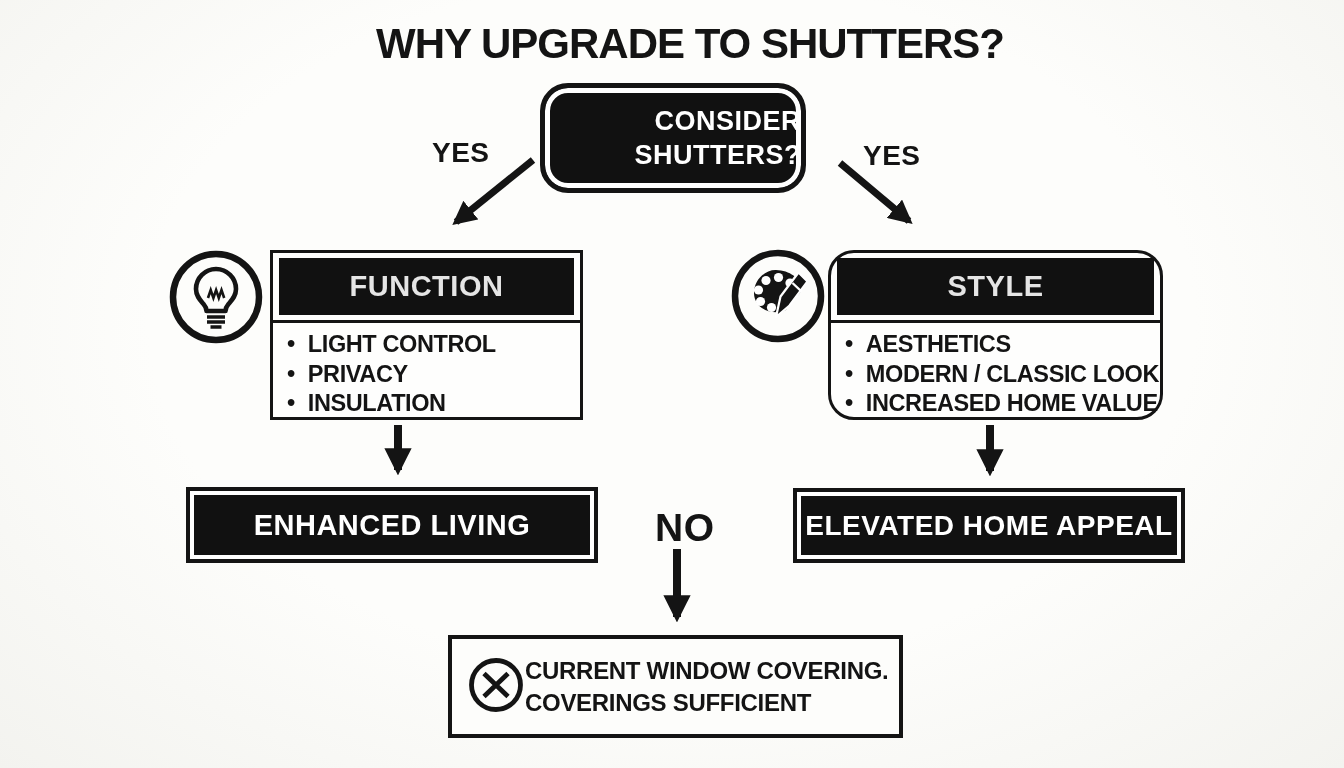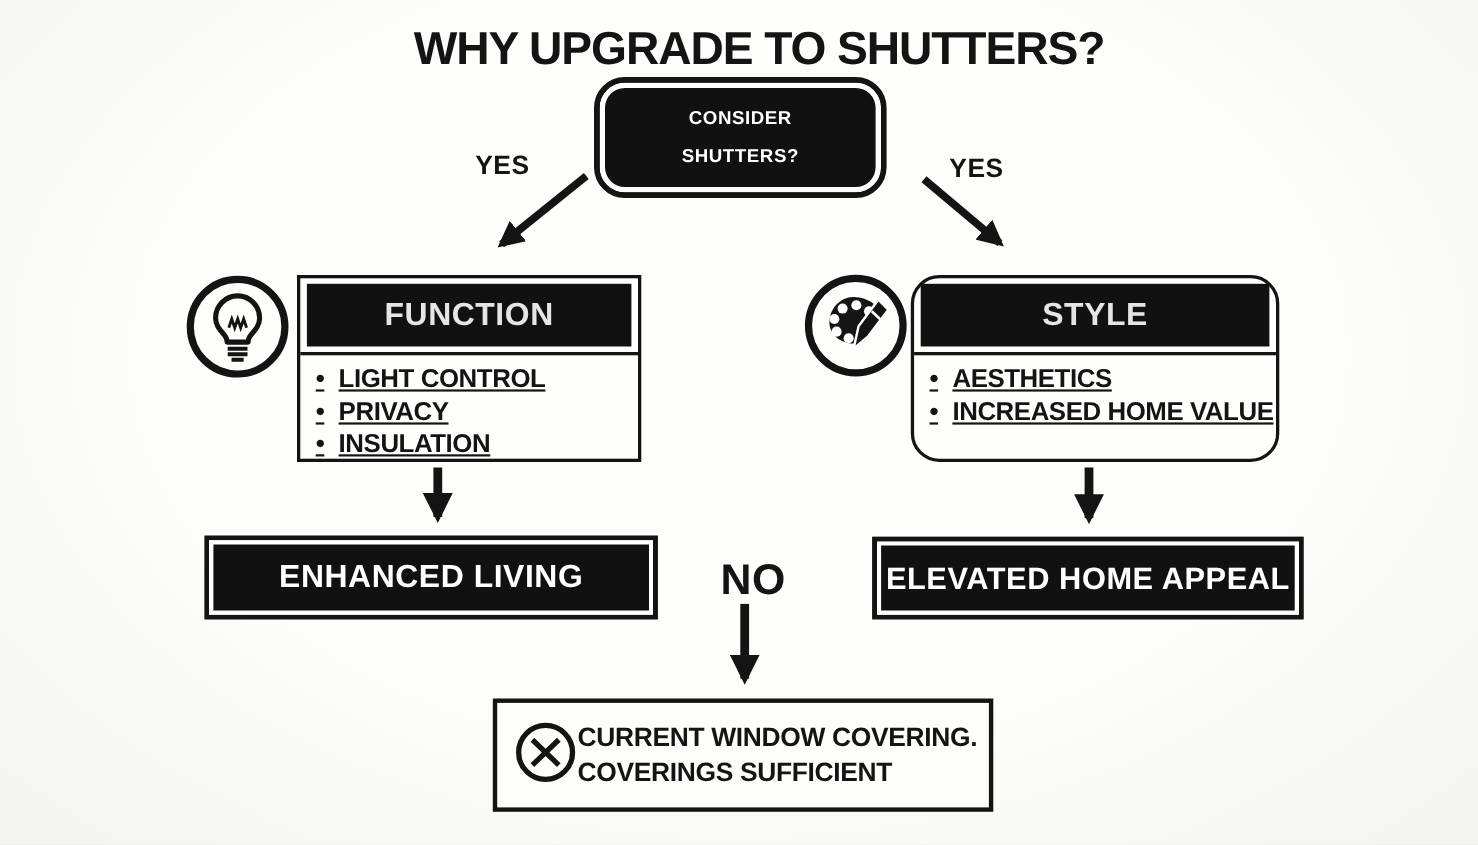--- a/index.html
+++ b/index.html
@@ -13,46 +13,46 @@
     color: #141414;
     overflow: hidden;
   }
   .title {
     position: absolute; top: 20px; left: 0; width: 100%;
     text-align: center;
     font-size: 42px; font-weight: 700; letter-spacing: -1px; padding-left: 36px;
   }
   
   .consider {
-    position: absolute; left: 540px; top: 70px; width: 266px; height: 110px;
+    position: absolute; left: 540px; top: 83px; width: 266px; height: 110px;
     background: #111; border: 5px solid #141414; border-radius: 28px;
     box-shadow: inset 0 0 0 5px #fff;
-    display: flex; flex-direction: column; align-items: center; justify-content: center;
-    color: #fff; font-size: 17px; font-weight: 700; line-height: 34px; letter-spacing: .5px;
+    display: flex; flex-direction: column; align-items: flex-end; justify-content: center;
+    color: #fff; font-size: 27px; font-weight: 700; line-height: 34px; letter-spacing: .5px;
     text-align: center;
   }
   .edge-label {
-    position: absolute; font-size: 24px; font-weight: 700; letter-spacing: .5px;
+    position: absolute; font-size: 28px; font-weight: 700; letter-spacing: .5px;
   }
   .yes-left  { left: 432px; top: 137px; }
   .yes-right { left: 863px; top: 140px; }
   .no-label  { left: 655px; top: 506px; font-size: 39px; }
   
   .branch-box {
     position: absolute; border: 3px solid #141414; background: #fefefd;
   }
   .function-box { left: 270px; top: 250px; width: 313px; height: 170px; }
   .style-box    { left: 828px; top: 250px; width: 335px; height: 170px; border-radius: 26px; }
   .branch-header {
     margin: 5px 6px 5px 6px; height: 57px;
     background: #111; color: #e5e5e5;
     display: flex; align-items: center; justify-content: center;
     font-size: 29px; font-weight: 700; letter-spacing: .5px;
   }
-  .branch-body { border-top: 3px solid #141414; padding: 7px 4px 0 14px; text-decoration: underline; }
+  .branch-body { border-top: 3px solid #141414; padding: 7px 4px 0 14px; }
   .bullets { list-style: none; }
   .bullets li {
     font-size: 23.5px; font-weight: 700; line-height: 29.5px;
     letter-spacing: -0.4px; white-space: nowrap;
   }
   .bullets li::before { content: "•"; margin-right: 13px; }
   
   .icon-circle { position: absolute; }
   .bulb-pos    { left: 167px; top: 248px; }
   .palette-pos { left: 729px; top: 247px; }
@@ -139,20 +139,21 @@
       <path d="M69.5,25.5 L78.5,34.5 L60.5,58.5 L47,70 L51.5,49.5 Z" fill="#141414" stroke="#fff" stroke-width="2.2" stroke-linejoin="round"></path>
       <path d="M63.5,36 L72.5,44.5" stroke="#fff" stroke-width="2.4"></path>
     </svg>
   </div>
 
   <div class="branch-box style-box">
     <div class="branch-header">STYLE</div>
     <div class="branch-body">
       <ul class="bullets">
         <li>AESTHETICS</li>
+        <li>MODERN / CLASSIC LOOK</li>
         <li>INCREASED HOME VALUE</li>
       </ul>
     </div>
   </div>
 
   <div class="outcome-box enhanced">
     <span>ENHANCED LIVING</span>
   </div>
   <div class="outcome-box elevated">
     <span>ELEVATED HOME APPEAL</span>

